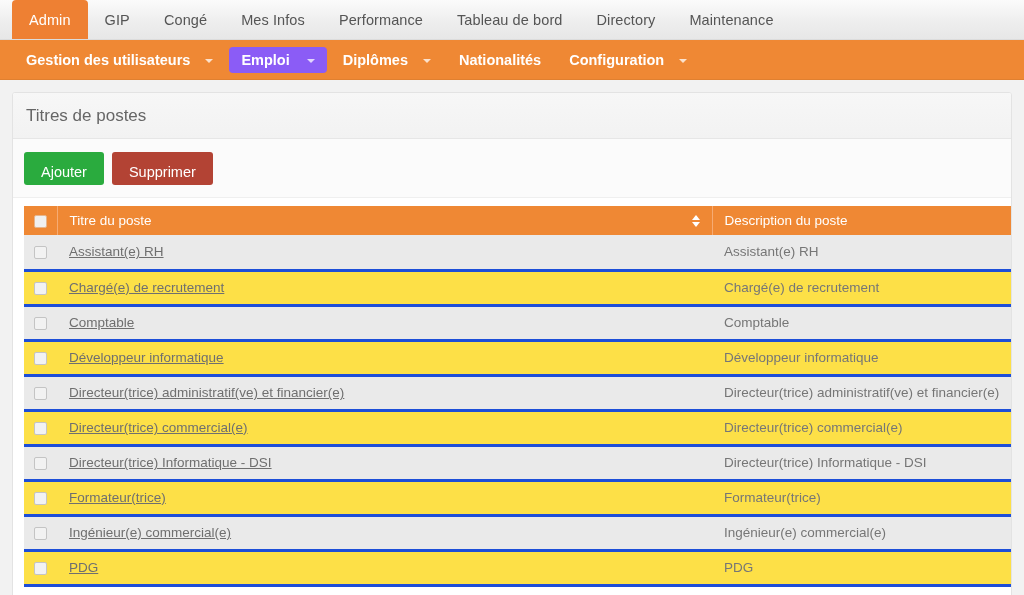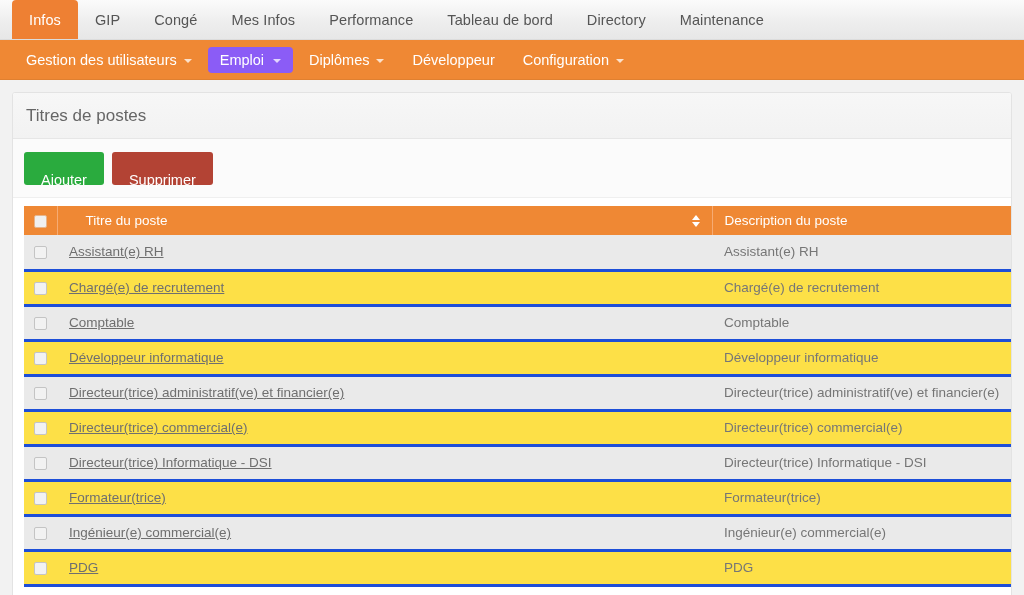--- a/index.html
+++ b/index.html
@@ -43,28 +43,29 @@
     height: 40px;
     background: #ef8834;
     display: flex;
     align-items: center;
     padding-left: 14px;
     box-shadow: inset 0 -1px 0 rgba(0,0,0,0.06);
   }
   .sub-item {
     display: flex;
     align-items: center;
-    gap: 9px;
+    gap: 17px;
     padding: 5px 12px;
     margin-right: 4px;
     font-size: 14.5px;
     color: #ffffff;
     border-radius: 4px;
     cursor: pointer;
     white-space: nowrap;
+    font-weight: bold;
   }
   .sub-item.active { background: #8b5cf6; }
   .caret {
     width: 0; height: 0;
     border-left: 4px solid transparent;
     border-right: 4px solid transparent;
     border-top: 4px solid rgba(255,255,255,0.75);
     display: inline-block;
     position: relative;
     top: 1px;
@@ -100,21 +101,21 @@
     display: flex;
     gap: 8px;
     border-bottom: 1px solid #efefef;
   }
   .btn {
     border: none;
     border-radius: 3px;
     color: #ffffff;
     font-size: 14.5px;
     font-family: "Liberation Sans", sans-serif;
-    padding: 12px 17px;
+    padding: 4px 17px;
     height: 33px;
     line-height: 33px;
     cursor: pointer;
   }
   .btn-add { background: #2aab3e; }
   .btn-del { background: #b34334; }
 
   
   #tablewrap { background: #ffffff; padding: 8px 0 0 11px; }
   table { border-collapse: collapse; width: 1002px; table-layout: fixed; }
@@ -122,21 +123,21 @@
     background: #ef8834;
     color: #ffffff;
     font-size: 13.5px;
     font-weight: normal;
     text-align: left;
     height: 29px;
     padding: 0;
     vertical-align: middle;
   }
   th.c-check { width: 33px; text-align: center; border-right: 1px solid #f6ab73; }
-  th.c-title { width: 655px; padding-left: 28px; position: relative; }
+  th.c-title { width: 655px; padding-left: 12px; position: relative; }
   th.c-desc  { padding-left: 12px; border-left: 1px solid #f6ab73; }
 
   .sorticon {
     position: absolute;
     right: 12px;
     top: 50%;
     transform: translateY(-50%);
     display: flex;
     flex-direction: column;
     align-items: center;
@@ -183,21 +184,21 @@
   .cbox.head {
     background: #f0f0f0;
     border: 1px solid #e6b58c;
   }
   #tablefoot { height: 22px; background: #ffffff; }
 </style>
 </head>
 <body>
 
 <div id="topbar">
-    <div class="top-tab active">Infos</div>
+    <div class="top-tab active">Admin</div>
     <div class="top-tab">GIP</div>
     <div class="top-tab">Congé</div>
     <div class="top-tab">Mes Infos</div>
     <div class="top-tab">Performance</div>
     <div class="top-tab">Tableau de bord</div>
     <div class="top-tab">Directory</div>
     <div class="top-tab">Maintenance</div>
   </div>
 
 <div id="subbar">
@@ -207,21 +208,21 @@
     </div>
     <div class="sub-item active">
       <span>Emploi</span>
       <span class="caret"></span>
     </div>
     <div class="sub-item">
       <span>Diplômes</span>
       <span class="caret tight"></span>
     </div>
     <div class="sub-item">
-      <span>Développeur</span>
+      <span>Nationalités</span>
     </div>
     <div class="sub-item">
       <span>Configuration</span>
       <span class="caret tight"></span>
     </div>
   </div>
 
 <div id="panel">
 
   <div id="panel-head">

